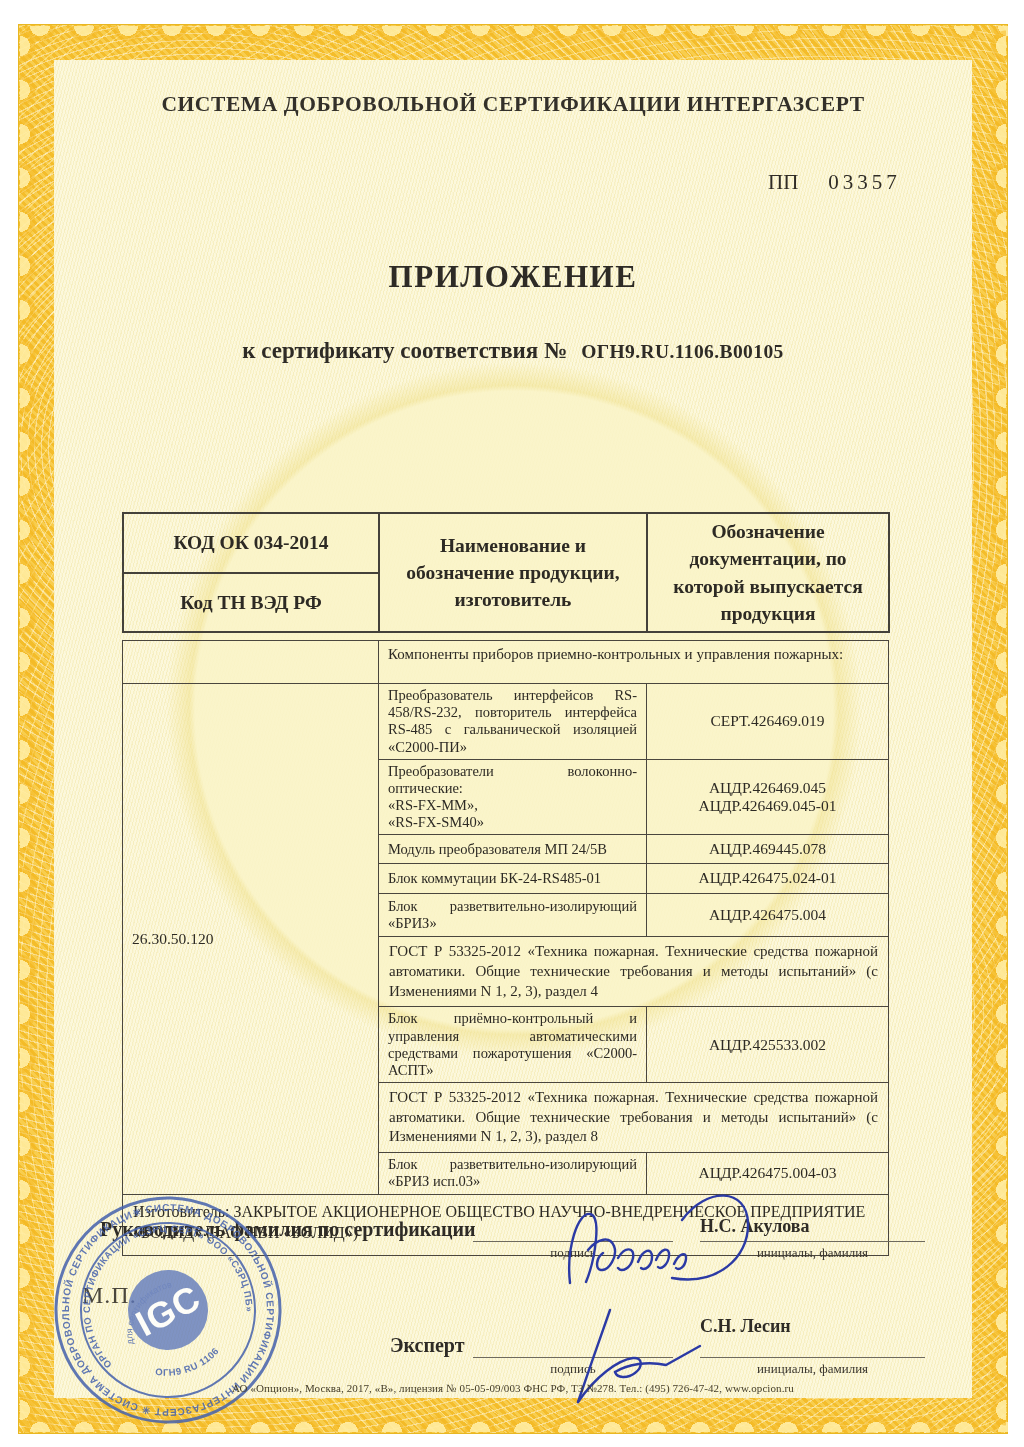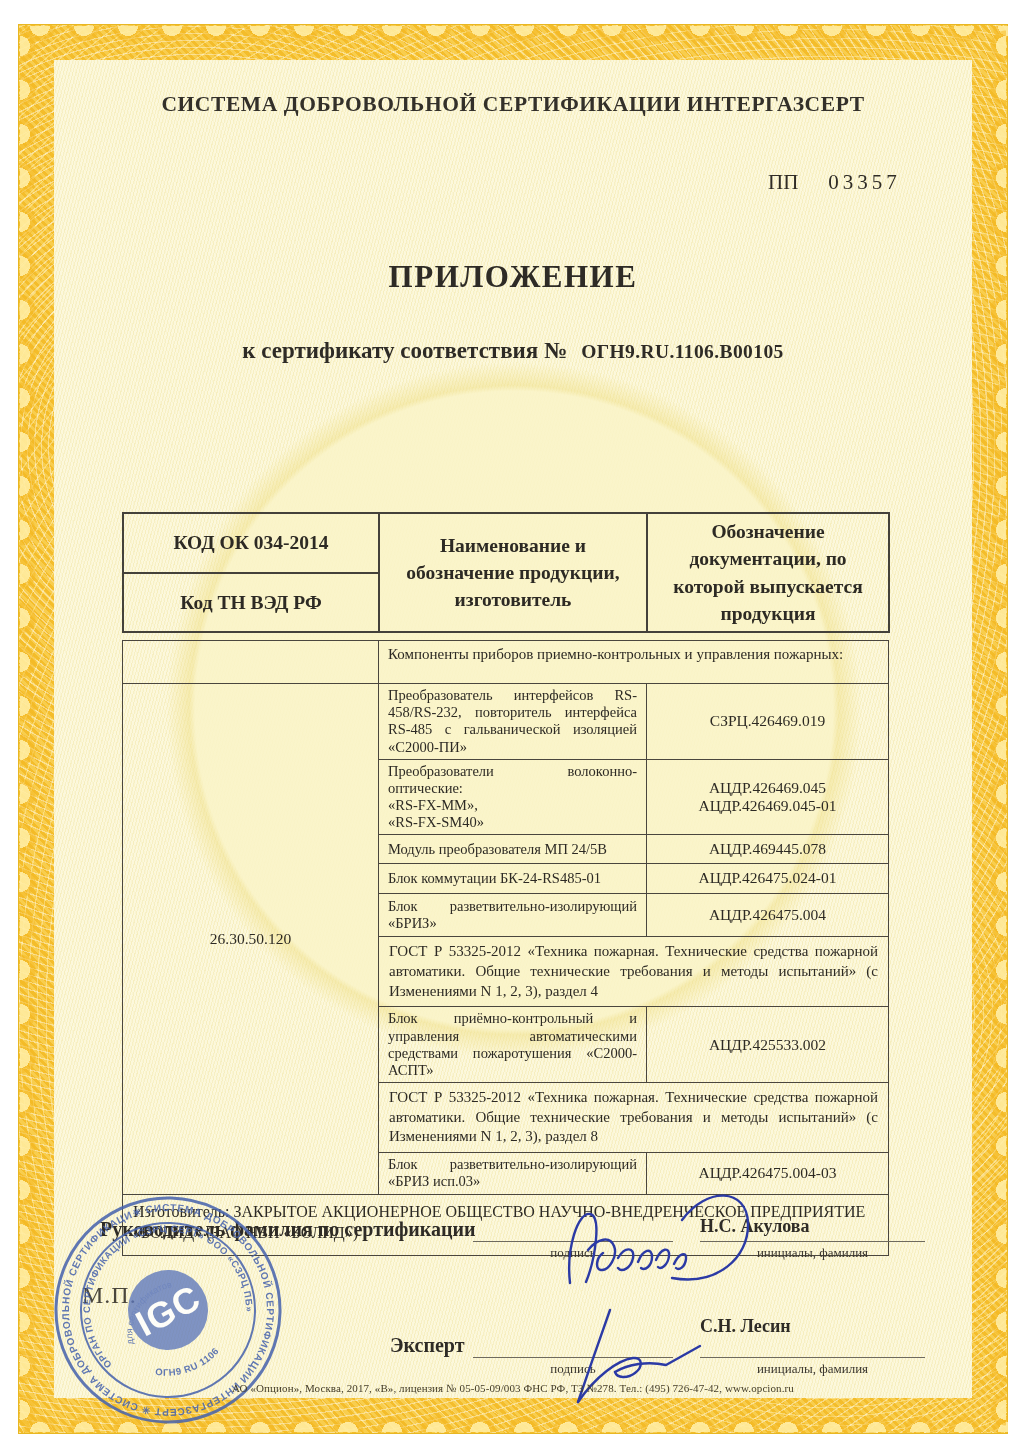--- a/index.html
+++ b/index.html
@@ -58,21 +58,21 @@
     border:2px solid #44413a;font-weight:bold;font-size:19.5px;
     text-align:center;vertical-align:middle;padding:4px 10px;line-height:1.4;color:#2d2a24;
   }
   .body-tbl{margin-top:7px;}
   .body-tbl td{
     border:1.6px solid #4a463e;font-size:14.5px;line-height:1.18;
     padding:3px 9px;vertical-align:middle;color:#2d2a24;margin-left:32px;
   }
   td.cEmpty{border-bottom:1.6px solid #4a463e;}
   td.cNote{font-size:15px;vertical-align:top;padding-top:5px;}
-  td.cCode{text-align:center;font-size:15.5px;}
+  td.cCode{font-size:15.5px;}
   td.cName{text-align:justify;}
   td.pre{white-space:pre-line;}
   td.cDoc{text-align:center;font-size:15.5px;}
   td.cGost{text-align:justify;font-size:15px;line-height:1.32;padding:5px 10px;}
   td.cMfr{font-size:16px;line-height:1.35;padding:6px 10px;vertical-align:top;}
 
   
   .role{font-size:20px;font-weight:bold;white-space:nowrap;}
   .role-head{left:46px;top:1158px;}
   .role-expert{left:336px;top:1274px;}
@@ -154,21 +154,21 @@
             <col class="c3">
           </colgroup>
         <tbody>
             <tr>
           <td class="cEmpty" style="height:36px"></td>
           <td class="cNote" colspan="2">Компоненты приборов приемно-контрольных и управления пожарных:</td>
         </tr>
         <tr>
           <td class="cCode" rowspan="9">26.30.50.120</td>
           <td class="cName" style="height:48px">Преобразователь интерфейсов RS-458/RS-232, повторитель интерфейса RS-485 с гальванической изоляцией «С2000-ПИ»</td>
-          <td class="cDoc">СЗРЦ.426469.019</td>
+          <td class="cDoc">СЕРТ.426469.019</td>
         </tr>
         <tr>
           <td class="cName pre" style="height:52px">Преобразователи волоконно-оптические:
 «RS-FX-MM»,
 «RS-FX-SM40»</td>
           <td class="cDoc pre">АЦДР.426469.045
 АЦДР.426469.045-01</td>
         </tr>
         <tr>
           <td class="cName" style="height:22px">Модуль преобразователя МП 24/5В</td>

